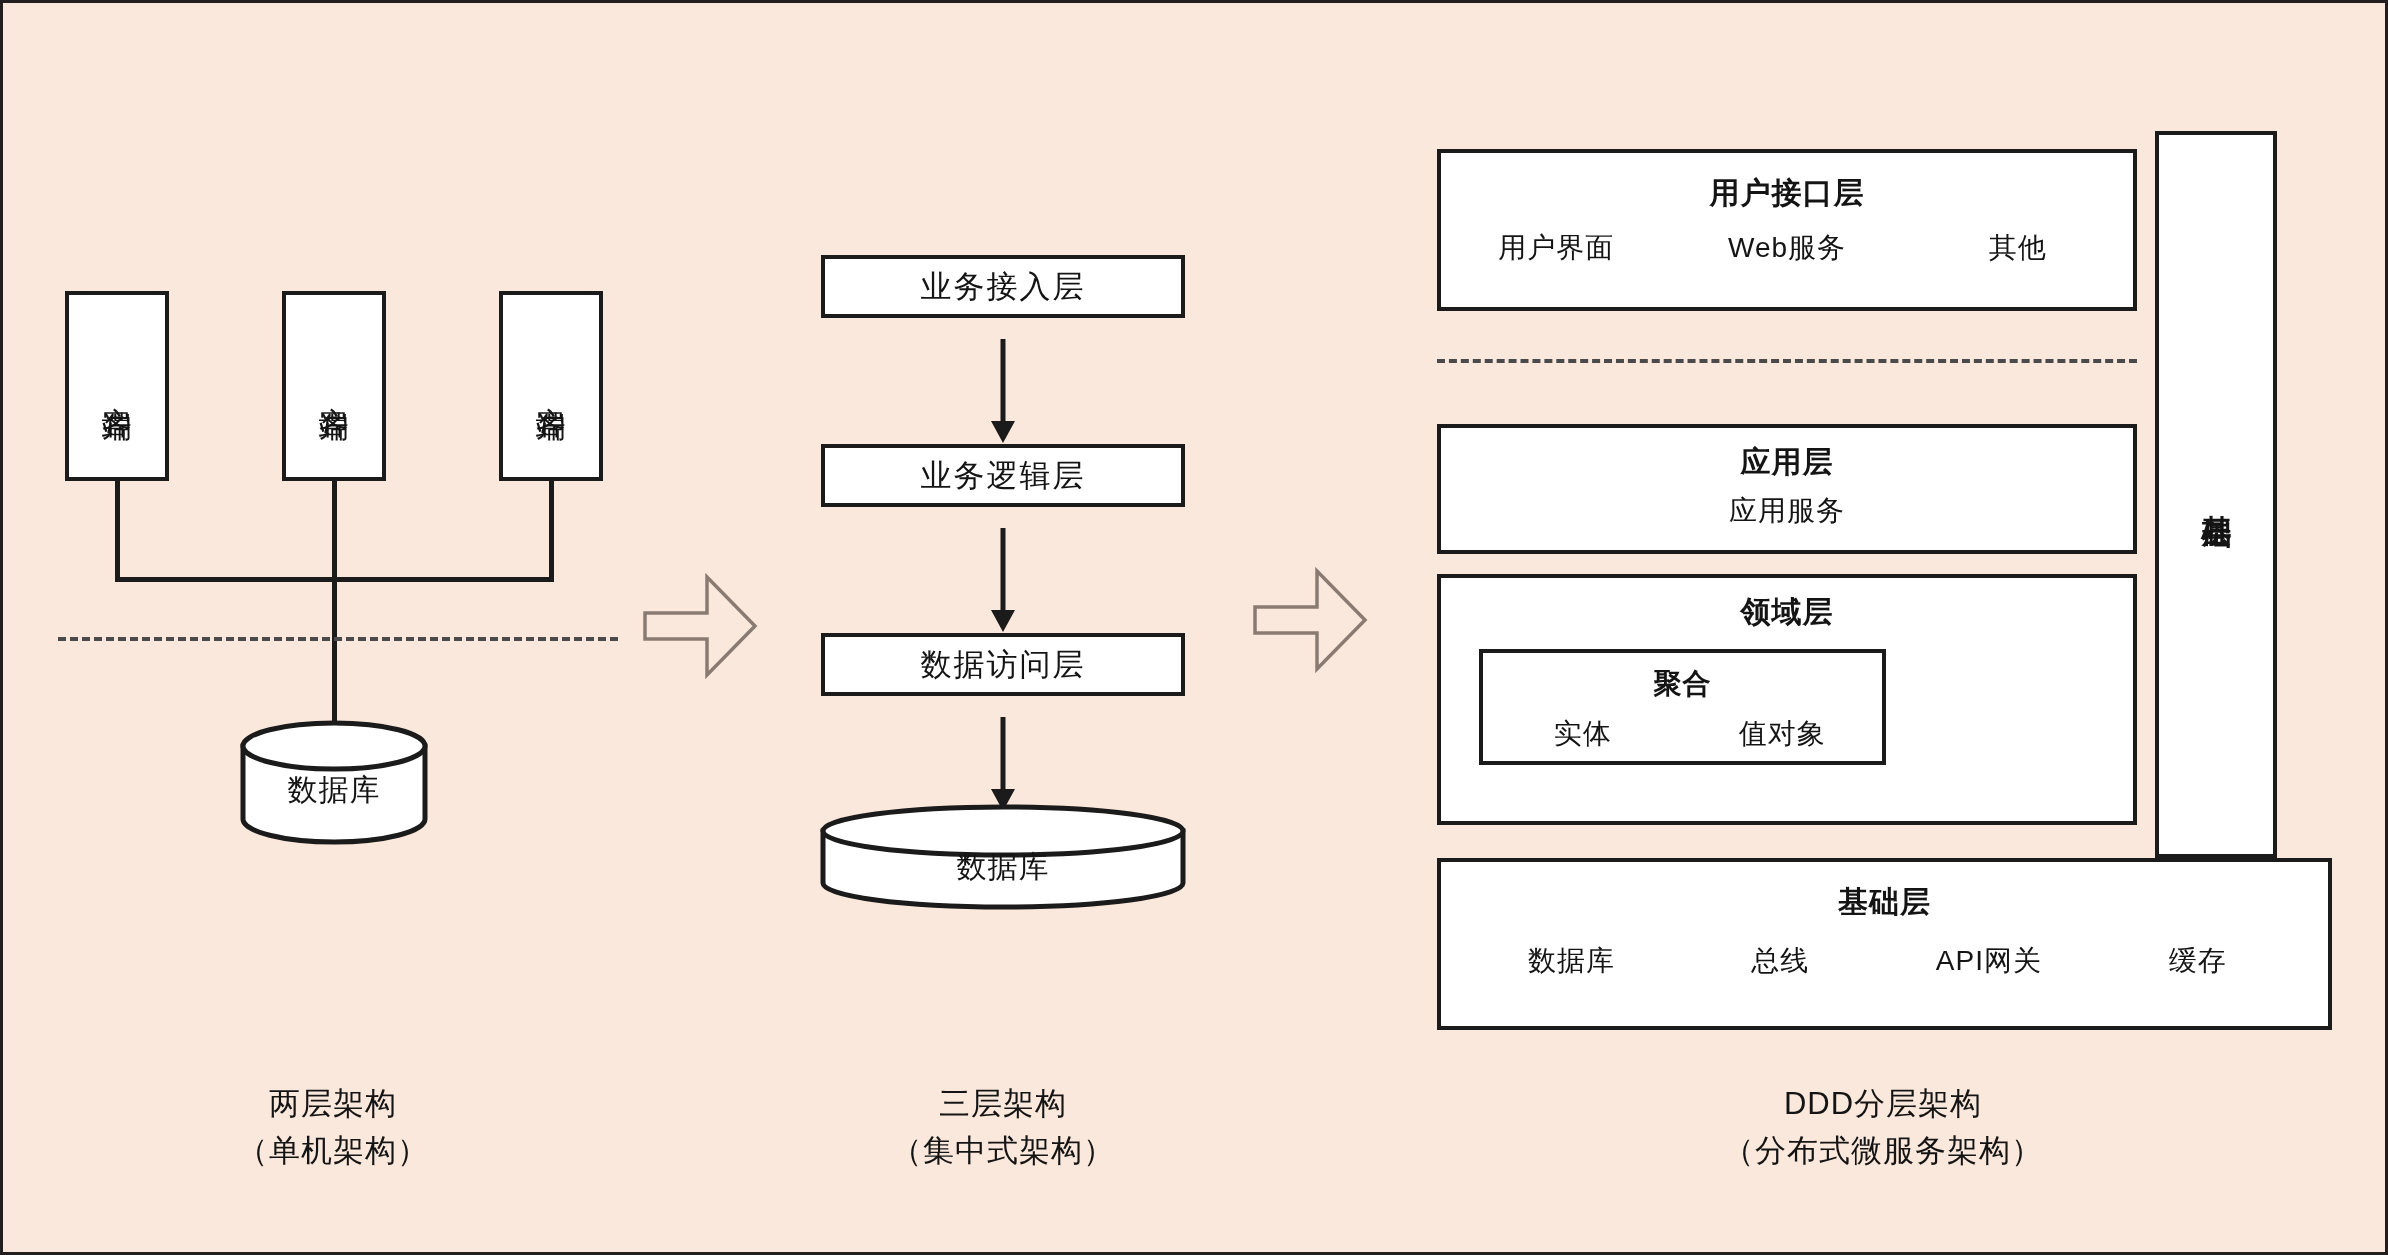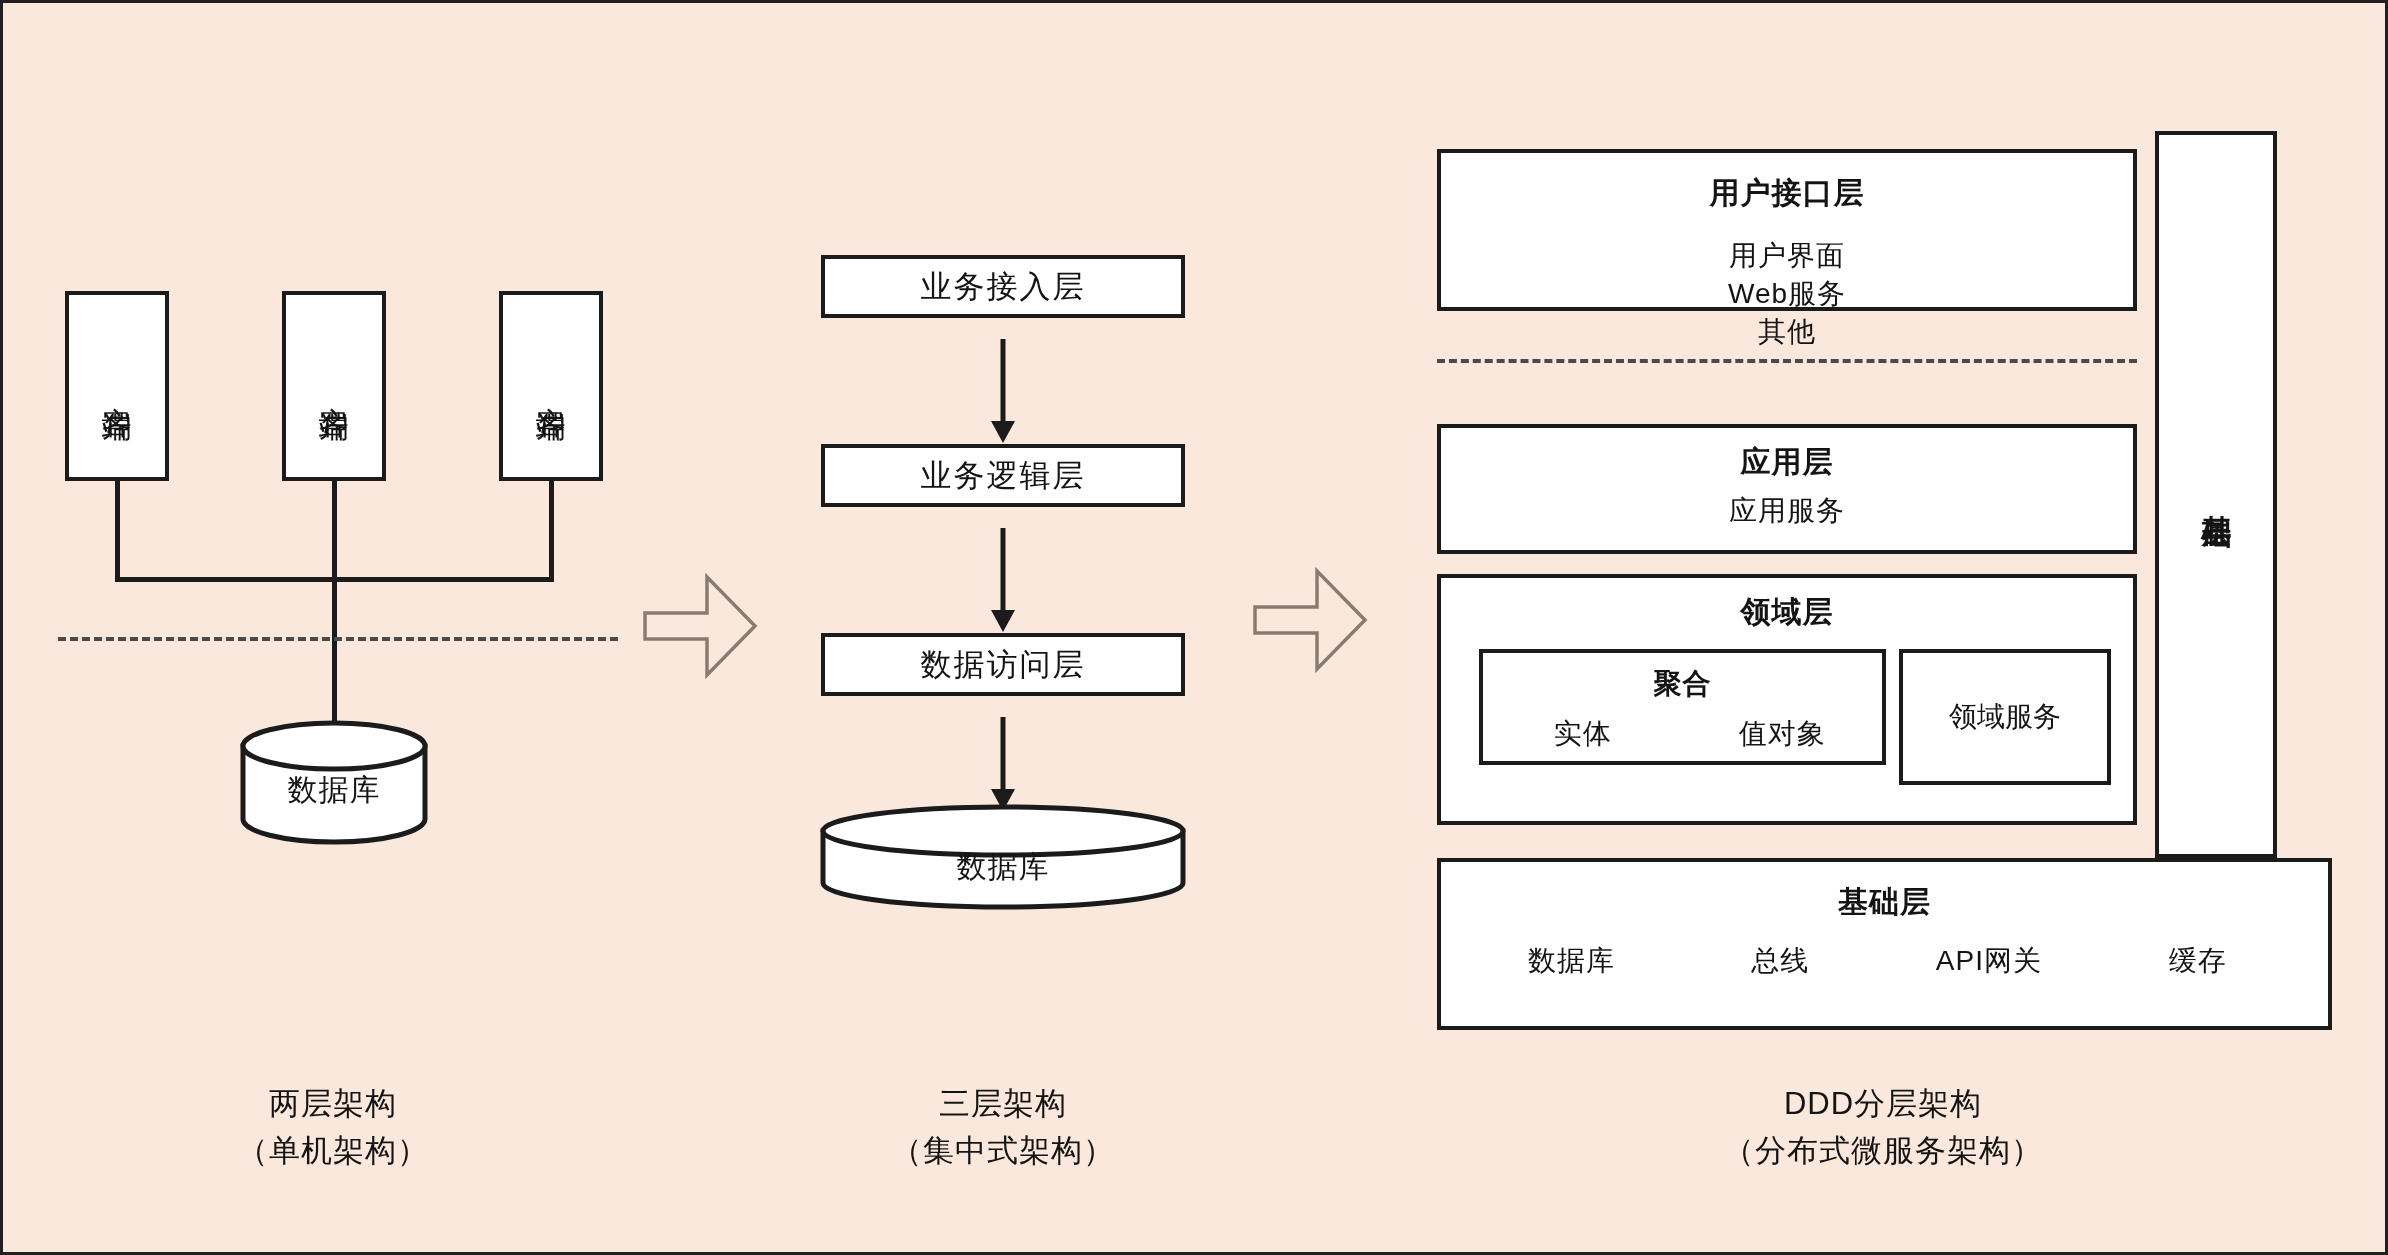--- a/index.html
+++ b/index.html
@@ -249,21 +249,21 @@
   </div>
 
   <div class="block-arrow" style="left:1248px; top:562px;">
     <svg width="118" height="110" viewBox="0 0 118 110">
       <path d="M4,42 L66,42 L66,6 L114,55 L66,104 L66,68 L4,68 Z" fill="none" stroke="#8a7b72" stroke-width="3.5" stroke-linejoin="miter"></path>
     </svg>
   </div>
 
   <div class="ddd-box" style="left:1434px; top:128px; width:700px; height:162px;margin-top:18px;">
     <div class="ddd-title" style="top:20px;">用户接口层</div>
-    <div class="ddd-items" style="top:84px;flex-direction:column;">
+    <div class="ddd-items" style="top:76px;">
       <span style="flex:1;">用户界面</span>
       <span style="flex:1;">Web服务</span>
       <span style="flex:1;">其他</span>
     </div>
   </div>
 
   <div class="dashed" style="left:1434px; top:356px; width:700px;"></div>
 
   <div class="ddd-box" style="left:1434px; top:421px; width:700px; height:130px;">
     <div class="ddd-title" style="top:14px;">应用层</div>
@@ -276,24 +276,20 @@
     <div class="ddd-title" style="top:14px;">领域层</div>
 
     <div class="ddd-box box-thin" style="left:38px; top:71px; width:407px; height:116px;">
       <div class="ddd-title" style="top:12px; font-size:28px;">聚合</div>
       <div class="ddd-items" style="top:62px;">
         <span style="flex:1;">实体</span>
         <span style="flex:1;">值对象</span>
       </div>
     </div>
 
-    <div class="ddd-box box-thin" style="left:458px; top:71px; width:212px; height:136px;
-                display:flex; align-items:center; justify-content:center;">
-      <span style="font-size:28px;">领域服务</span>
-    </div>
   </div>
 
   <div class="ddd-box" style="left:1434px; top:855px; width:895px; height:172px;">
     <div class="ddd-title" style="top:20px;">基础层</div>
     <div class="ddd-items" style="top:80px; padding:0 26px;">
       <span style="flex:1;">数据库</span>
       <span style="flex:1;">总线</span>
       <span style="flex:1;">API网关</span>
       <span style="flex:1;">缓存</span>
     </div>

